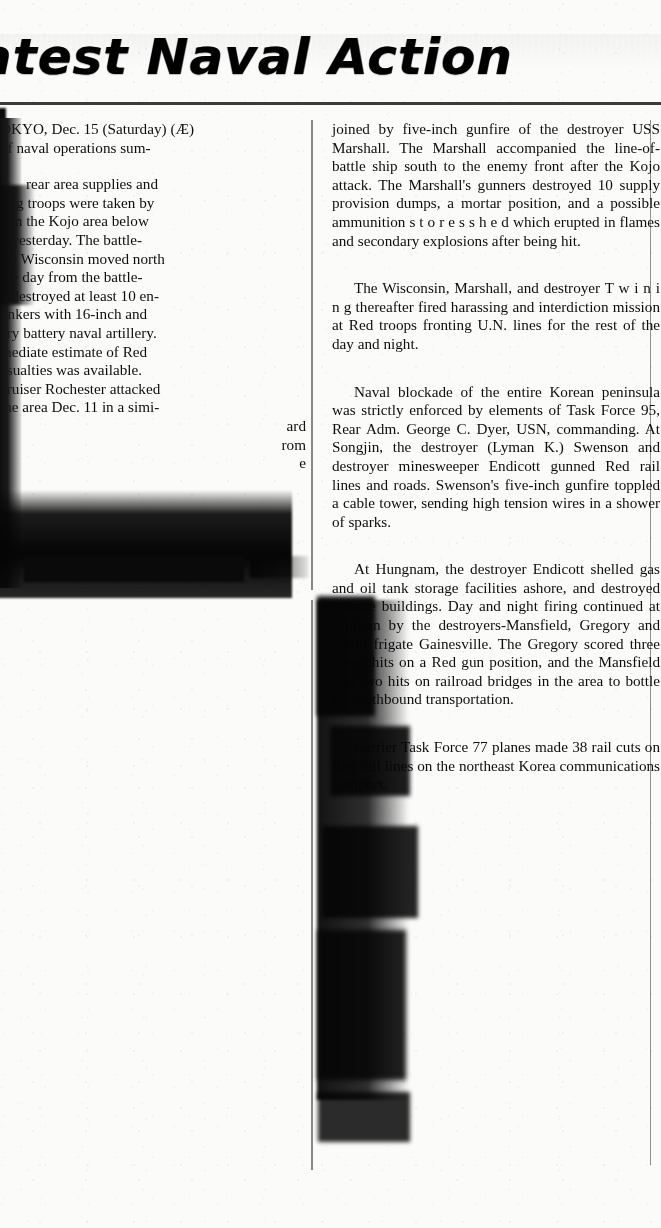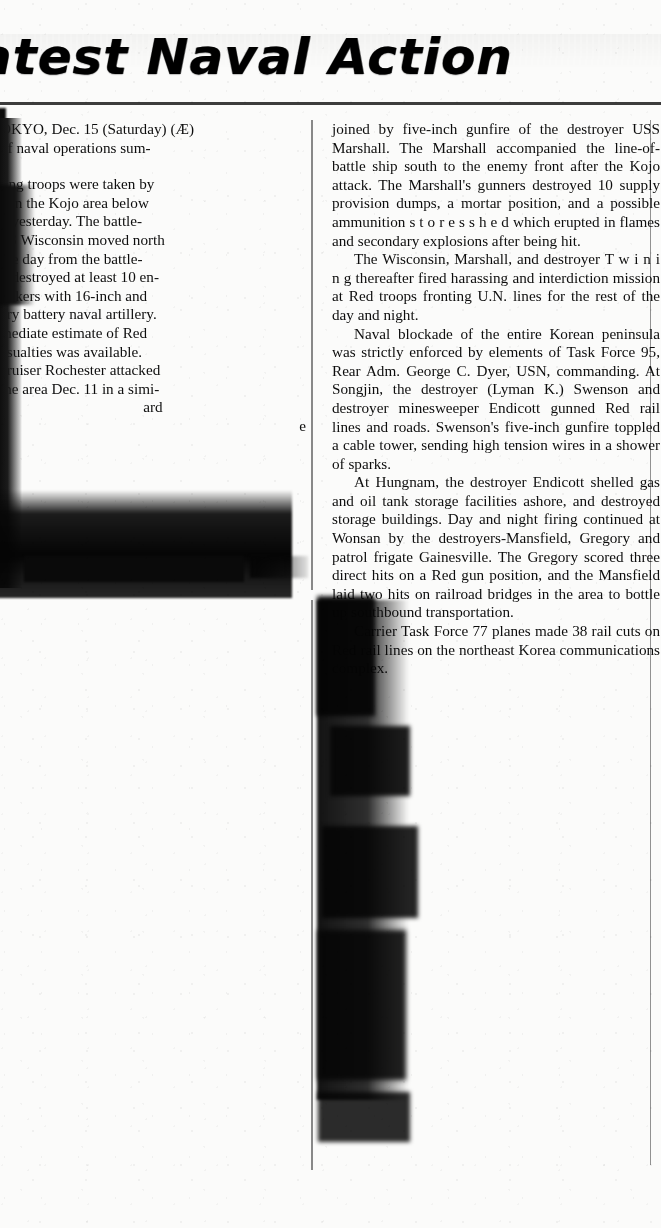--- a/index.html
+++ b/index.html
@@ -90,20 +90,21 @@
     line-height: 18.6px;
     text-align: justify;
     text-justify: inter-word;
     hyphens: manual;
   }
   .col p {
     margin: 0;
   }
   .col p.indent {
     text-indent: 22px;
+    margin-top: 29px;
   }
   .col-left {
     left: 0px;
     width: 306px;
   }
   .col-right {
     left: 332px;
     width: 328px;
   }
   .col-divider {
@@ -248,33 +249,35 @@
   <div class="rule-top"></div>
 
   <div class="col-divider short"></div>
   <div class="col-divider" style="top:600px;height:570px;"></div>
   <div class="rule-right"></div>
 
   <div class="col col-left">
     <p>OKYO, Dec. 15 (Saturday) (Æ)</p>
     <p>of naval operations sum-</p>
     <p style="height:18px"></p>
+    <p style="text-indent:26px">rear area supplies and</p>
     <p>ting troops were taken by</p>
     <p>e in the Kojo area below</p>
     <p>n yesterday. The battle-</p>
     <p>SS Wisconsin moved north</p>
     <p>the day from the battle-</p>
     <p>d destroyed at least 10 en-</p>
     <p>unkers with 16-inch and</p>
     <p>ary battery naval artillery.</p>
     <p>mediate estimate of Red</p>
     <p>asualties was available.</p>
     <p>cruiser Rochester attacked</p>
     <p>me area Dec. 11 in a simi-</p>
-    <p style="text-align:center">ard</p>
+    <p style="text-align:right">ard</p>
+    <p style="text-align:right">rom</p>
     <p style="text-align:right">e</p>
   </div>
 
   <div class="col col-right">
     <p>joined by five-inch gunfire of the destroyer USS Marshall.  The Marshall accompanied the line-of-battle ship south to the enemy front after the Kojo attack.  The Marshall's gunners destroyed 10 supply provision dumps, a mortar position, and a possible ammunition s t o r e s  s h e d which erupted in flames and secondary explosions after being hit.</p>
     <p class="indent">The Wisconsin, Marshall, and destroyer T w i n i n g thereafter fired harassing and interdiction mission at Red troops fronting U.N. lines for the rest of the day and night.</p>
     <p class="indent">Naval blockade of the entire Korean peninsula was strictly enforced by elements of Task Force 95, Rear Adm. George C. Dyer, USN, commanding.  At Songjin, the destroyer (Lyman K.) Swenson and destroyer minesweeper Endicott gunned Red rail lines and roads.  Swenson's five-inch gunfire toppled a cable tower, sending high tension wires in a shower of sparks.</p>
     <p class="indent">At Hungnam, the destroyer Endicott shelled gas and oil tank storage facilities ashore, and destroyed storage buildings.  Day and night firing continued at Wonsan by the destroyers-Mansfield, Gregory and patrol frigate Gainesville.  The Gregory scored three direct hits on a Red gun position, and the Mansfield laid two hits on railroad bridges in the area to bottle up southbound transportation.</p>
     <p class="indent">Carrier Task Force 77 planes made 38 rail cuts on Red rail lines on the northeast Korea communications complex.</p>
   </div>

